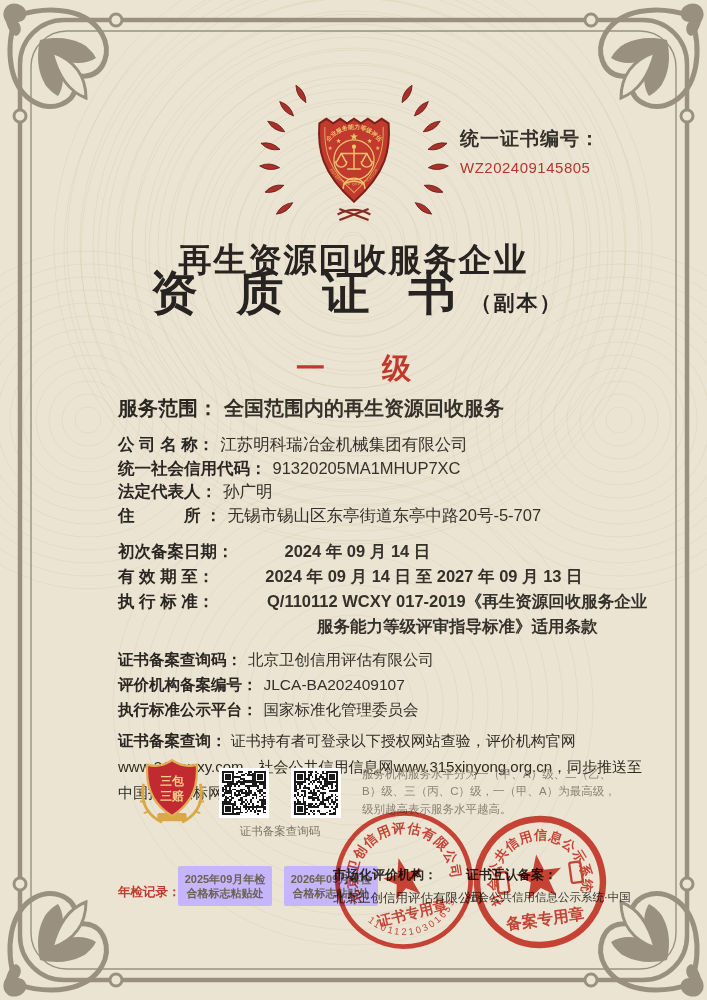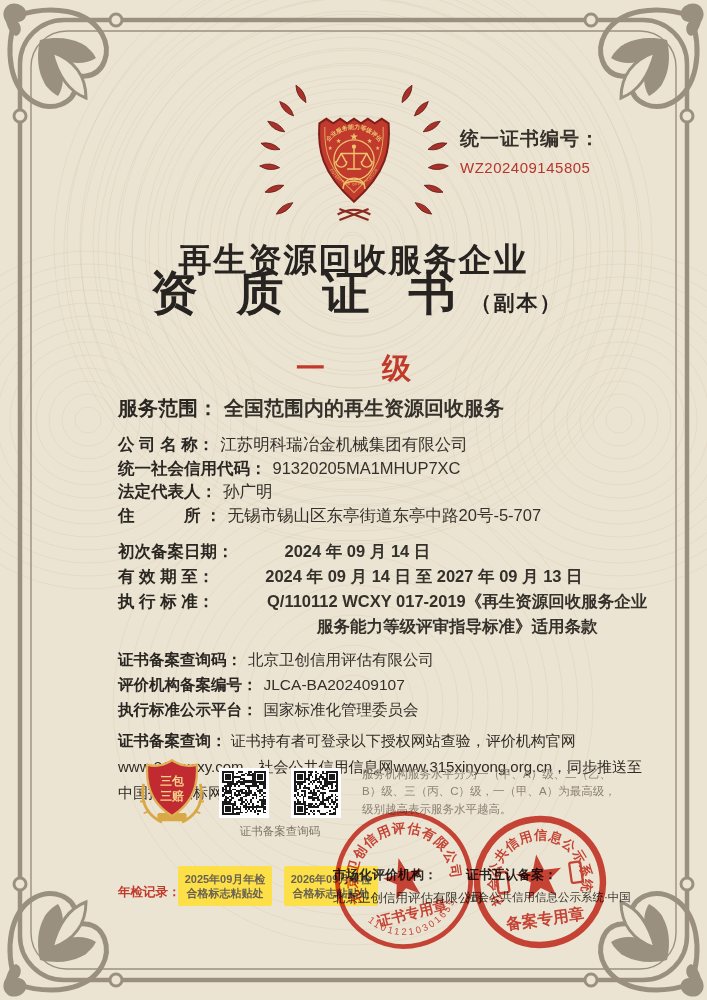--- a/index.html
+++ b/index.html
@@ -40,21 +40,21 @@
   .badge-svg{width:64px;height:74px;margin:0 auto;}
   .badge-cap{font-size:11px;color:#8b8174;line-height:15px;margin-top:3px;}
   .qr{position:absolute;width:48px;height:48px;background:#fff;padding:1px;}
   .qr1{left:219px;top:768px;}
   .qr2{left:291px;top:768px;}
   .qr-caption{position:absolute;left:200px;top:824px;width:160px;text-align:center;
     font-size:11.5px;color:#7d7466;}
   .note{position:absolute;left:362px;top:766px;width:254px;font-size:11.5px;
     color:#8b8174;line-height:1.5;}
   .annual-label{position:absolute;left:118px;top:884px;font-size:12.5px;font-weight:bold;color:#c0392b;}
-  .check-box{position:absolute;top:866px;width:94px;height:40px;background:#fde047;
+  .check-box{position:absolute;top:866px;width:94px;height:40px;background:#c4b5fd;
     border-radius:2px;display:flex;flex-direction:column;justify-content:center;
     text-align:center;font-size:11px;font-weight:bold;color:#6a6254;line-height:14px;}
   .cb1{left:178px;} .cb2{left:284px;}
   .sig-block{position:absolute;z-index:1;}
   .sig-label{font-size:13px;font-weight:bold;color:#2a2621;}
   .sig-value{margin-top:6px;color:#3a362f;}
   .market{left:333px;top:866px;width:160px;}
   .market .sig-value{font-size:12.5px;}
   .mutual{left:466px;top:866px;width:180px;}
   .mutual .sig-value{font-size:11.5px;}

